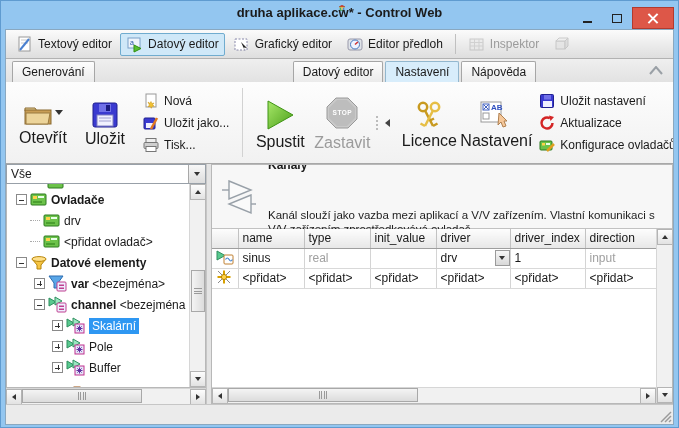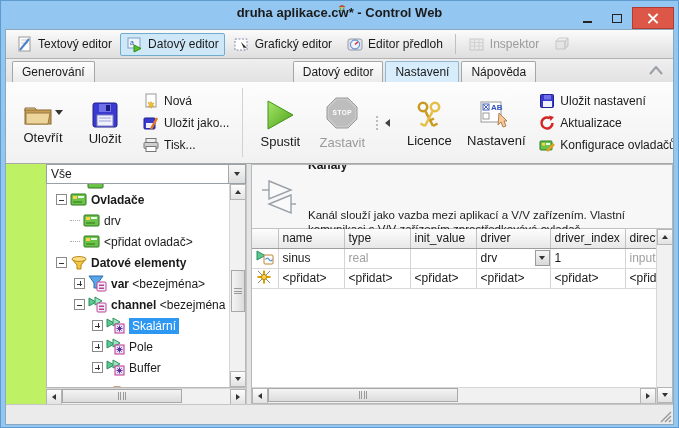--- a/index.html
+++ b/index.html
@@ -39,32 +39,32 @@
     background:linear-gradient(#fdfdfd,#ebebeb);border:1px solid #a6a6a6;border-bottom:none;border-radius:2px 2px 0 0;}
   .tab.active{background:#d8edfb;border-color:#93b7ce;}
   .tabs-gap{width:196px;flex:none;}
   .chev-up{margin-left:auto;margin-right:10px;align-self:center;}
   
   .ribbon{height:82px;flex:none;display:flex;align-items:stretch;background:linear-gradient(#fdfdfd,#f1f1f1);
     border-bottom:1px solid #a8a8a8;padding:2px 0 2px 6px;overflow:hidden;white-space:nowrap;}
   .rgroup{display:flex;align-items:center;}
   .rsep{width:1px;background:#d2d2d2;margin:4px 6px;flex:none;}
   .bigbtn{width:62px;height:74px;display:flex;flex-direction:column;align-items:center;justify-content:center;gap:3px;border-radius:3px;}
-  .bigbtn .blabel{font-size:13px;text-align:center;line-height:13px;}
+  .bigbtn .blabel{font-size:16px;text-align:center;line-height:13px;}
   .bigbtn.disabled .blabel{color:#9b9b9b;}
   .smallstack{display:flex;flex-direction:column;justify-content:center;gap:4px;padding:0 4px;}
   .smallbtn{display:flex;align-items:center;gap:5px;padding:1px 3px;border-radius:2px;}
   .caret-down{width:0;height:0;border:4px solid transparent;border-top:5px solid #333;margin-left:2px;}
   .gripdots{display:flex;flex-direction:column;gap:2px;margin:0 3px;align-self:center;}
   .gripdots i{width:2px;height:2px;background:#a8a8a8;border-radius:50%;}
   .tri-l{width:0;height:0;border:4px solid transparent;border-right:5px solid #444;align-self:center;}
   .stopwrap{position:relative;}
   .stoptxt{position:absolute;left:0;top:13px;width:34px;text-align:center;font-size:6.5px;font-weight:bold;color:#fff;letter-spacing:.5px;}
   
-  .main{flex:1;display:flex;background:#bef264;overflow:hidden;padding-left:40px;}
+  .main{flex:1;display:flex;background:#bef264;overflow:hidden;}
   .leftpane{width:201px;flex:none;display:flex;flex-direction:column;border-right:1px solid #c6c6c6;background:#fff;}
   .combo{height:20px;flex:none;display:flex;align-items:center;border:1px solid #98a0a8;background:#fff;margin:0;}
   .combo .cval{flex:1;padding-left:4px;}
   .combo .cbtn{width:17px;height:18px;border-left:1px solid #a8a8a8;background:linear-gradient(#f8f8f8,#ddd);display:flex;align-items:center;justify-content:center;}
   .arr-d{width:0;height:0;border:3.5px solid transparent;border-top:4.5px solid #333;margin-top:3px;}
   .arr-u{width:0;height:0;border:3.5px solid transparent;border-bottom:4.5px solid #333;margin-bottom:3px;}
   .arr-l{width:0;height:0;border:3.5px solid transparent;border-right:4.5px solid #333;margin-right:3px;}
   .arr-r{width:0;height:0;border:3.5px solid transparent;border-left:4.5px solid #333;margin-left:3px;}
   .treewrap{flex:1;display:flex;overflow:hidden;border:1px solid #b8b8b8;border-top:none;}
   .tree{flex:1;background:#fff;overflow:hidden;position:relative;padding-top:0;}

